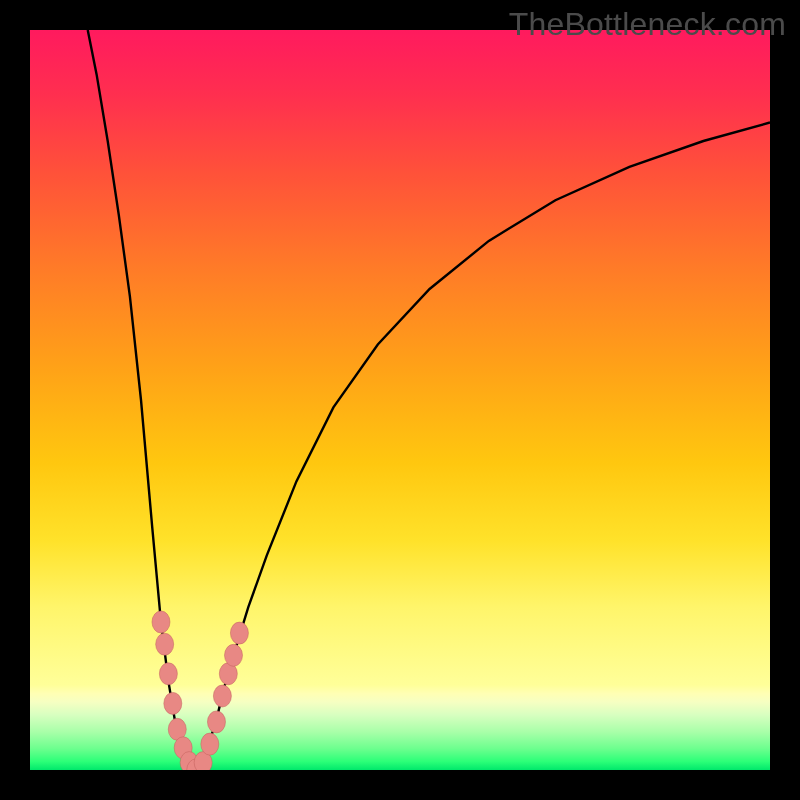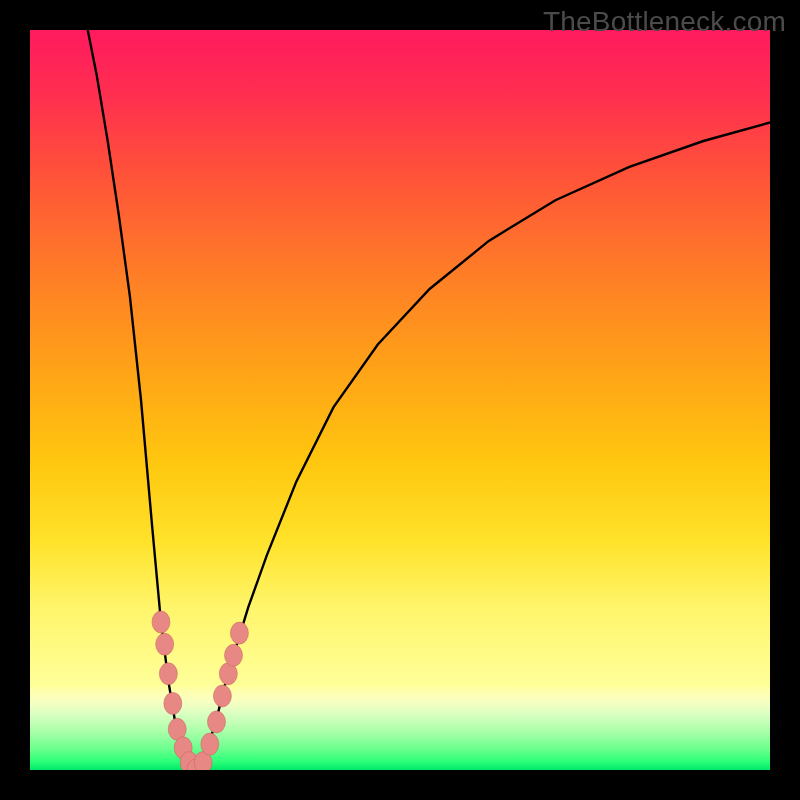--- a/index.html
+++ b/index.html
@@ -76,21 +76,21 @@
     left: 0;
     top: 0;
     width: 100%;
     height: 100%;
   }
   .watermark {
     position: absolute;
     top: 6px;
     right: 14px;
     color: #4b4b4b;
-    font-size: 28px;
+    font-size: 32px;
     font-weight: 500;
     letter-spacing: 0.2px;
   }
 </style>
 </head>
 <body>
 
 <div class="frame">
   <div class="plot">
     <div class="bg">

